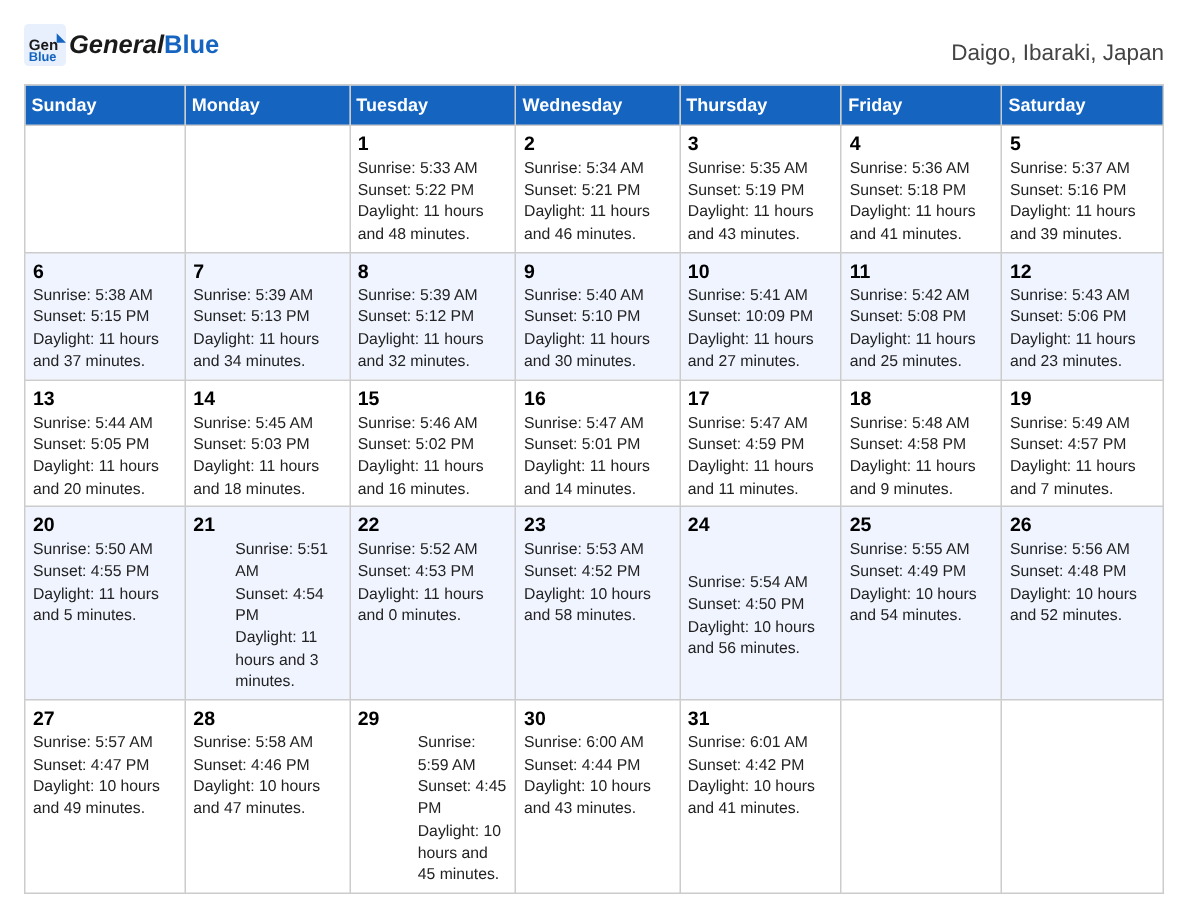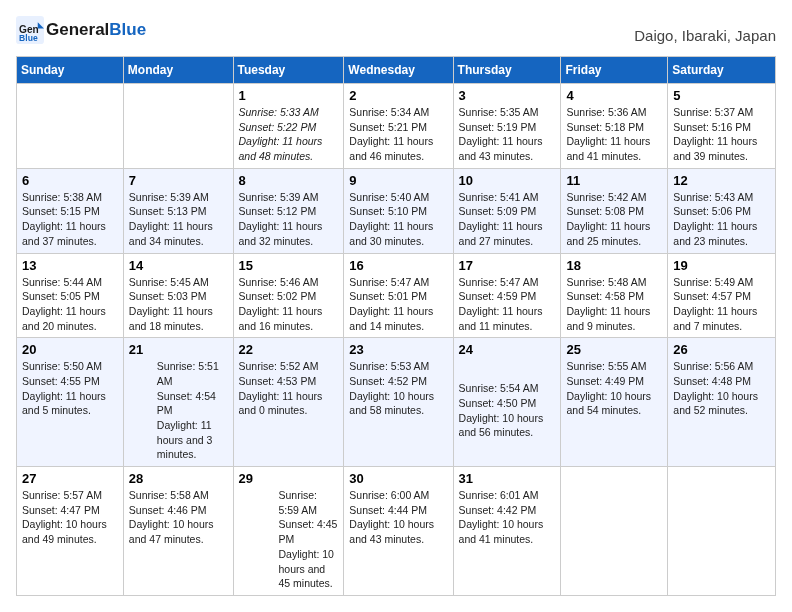--- a/index.html
+++ b/index.html
@@ -98,21 +98,21 @@
   <div class="header">
     <div class="logo">
       <svg class="logo-icon" viewBox="0 0 36 36" xmlns="http://www.w3.org/2000/svg">
         <rect x="0" y="0" width="36" height="36" rx="4" fill="#e8f0fe"></rect>
         <text x="4" y="22" font-size="13" font-weight="bold" fill="#1a1a1a" font-family="Arial">Gen</text>
         <text x="4" y="32" font-size="11" font-weight="bold" fill="#1565c0" font-family="Arial">Blue</text>
         <polygon points="28,8 36,16 28,16" fill="#1565c0"></polygon>
       </svg>
       <div>
         <div style="font-size:17px;font-weight:bold;color:#1a1a1a;line-height:1.1;">
-          <span style="color:#1a1a1a;">General</span><span style="color:#1565c0;">Blue</span>
+          <span style="color:#1a1a1a;font-style:italic;">General</span><span style="color:#1565c0;">Blue</span>
         </div>
       </div>
     </div>
     <div class="title-area">
       <div class="location">Daigo, Ibaraki, Japan</div>
     </div>
   </div>
 
   <table class="calendar">
     <thead>
@@ -126,21 +126,21 @@
           <th>Friday</th>
           <th>Saturday</th>
         </tr>
     </thead>
     <tbody id="calendar-body">
     <tr>
           <td class="empty"></td>
           <td class="empty"></td>
           <td>
             <span class="day-number">1</span>
-            <div class="cell-text" style="white-space: pre-line; font-style: italic;">Sunrise: 5:33 AM
+            <div class="cell-text" style="white-space: pre-line;">Sunrise: 5:33 AM
 Sunset: 5:22 PM
 Daylight: 11 hours and 48 minutes.</div>
           </td>
           <td>
             <span class="day-number">2</span>
             <div class="cell-text" style="white-space: pre-line;">Sunrise: 5:34 AM
 Sunset: 5:21 PM
 Daylight: 11 hours and 46 minutes.</div>
           </td>
           <td>
@@ -183,21 +183,21 @@
           </td>
           <td>
             <span class="day-number">9</span>
             <div class="cell-text" style="white-space: pre-line;">Sunrise: 5:40 AM
 Sunset: 5:10 PM
 Daylight: 11 hours and 30 minutes.</div>
           </td>
           <td>
             <span class="day-number">10</span>
             <div class="cell-text" style="white-space: pre-line;">Sunrise: 5:41 AM
-Sunset: 5:09 PM
+Sunset: 10:09 PM
 Daylight: 11 hours and 27 minutes.</div>
           </td>
           <td>
             <span class="day-number">11</span>
             <div class="cell-text" style="white-space: pre-line;">Sunrise: 5:42 AM
 Sunset: 5:08 PM
 Daylight: 11 hours and 25 minutes.</div>
           </td>
           <td>
             <span class="day-number">12</span>

